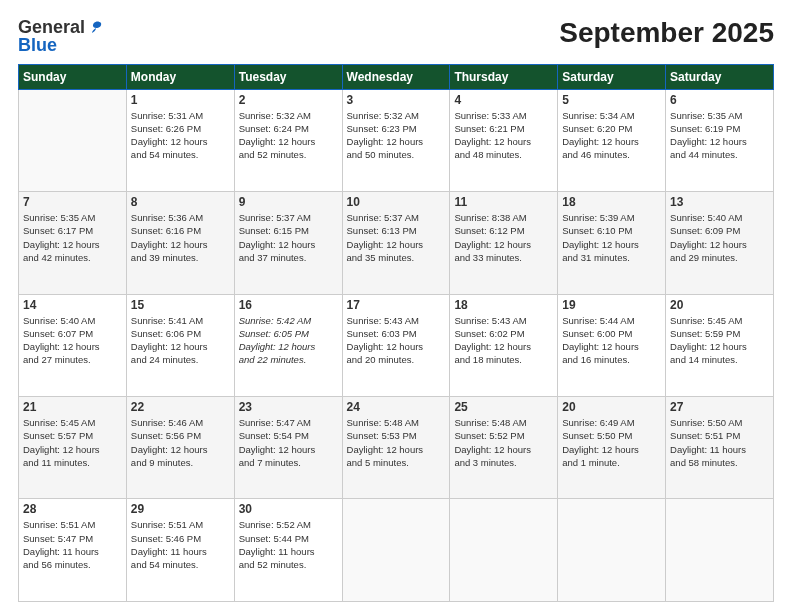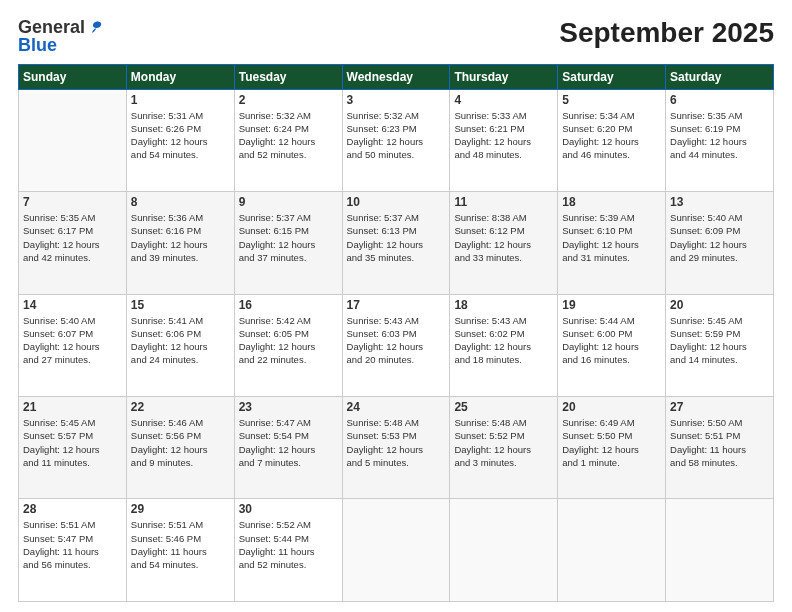--- a/index.html
+++ b/index.html
@@ -231,21 +231,21 @@
           </td>
           <td>
             <span class="day-num">15</span>
             <div class="day-info" style="white-space: pre-line;">Sunrise: 5:41 AM
 Sunset: 6:06 PM
 Daylight: 12 hours
 and 24 minutes.</div>
           </td>
           <td>
             <span class="day-num">16</span>
-            <div class="day-info" style="white-space: pre-line;">Sunrise: 5:42 AM
+            <div class="day-info" style="white-space: pre-line; font-style: italic;">Sunrise: 5:42 AM
 Sunset: 6:05 PM
 Daylight: 12 hours
 and 22 minutes.</div>
           </td>
           <td>
             <span class="day-num">17</span>
             <div class="day-info" style="white-space: pre-line;">Sunrise: 5:43 AM
 Sunset: 6:03 PM
 Daylight: 12 hours
 and 20 minutes.</div>

